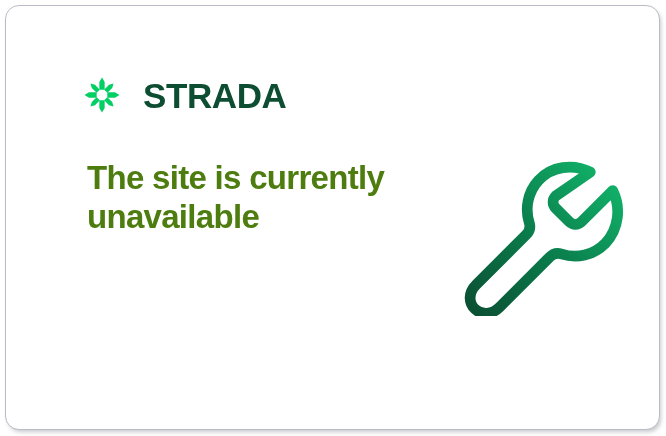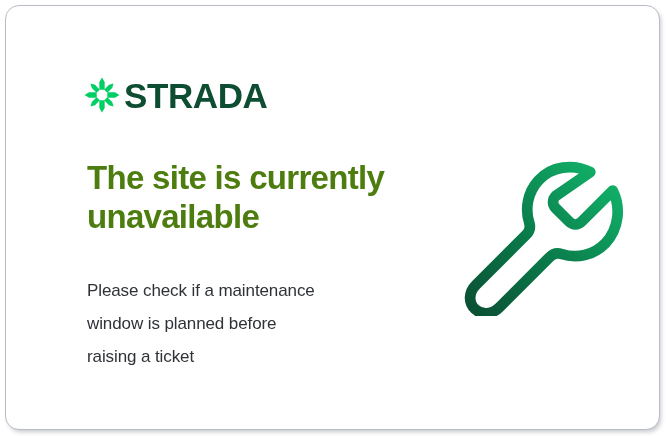--- a/index.html
+++ b/index.html
@@ -35,21 +35,21 @@
     overflow: hidden;
   }
 
   
   .brand {
     position: absolute;
     left: 77px;
     top: 70px;
     display: flex;
     align-items: center;
-    gap: 3px;
+    gap: 22px;
   }
   .brand-mark {
     width: 38px;
     height: 38px;
     display: block;
     flex: none;
   }
   .brand-word {
     font-size: 35px;
     font-weight: 700;
@@ -130,25 +130,20 @@
               <polygon points="93,50 82,44 64,44 64,56 82,56"></polygon>
             </g>
           </g>
         </svg>
       </span>
       <span class="brand-word">STRADA</span>
     </div>
 
     <h1 class="headline">The site is currently unavailable</h1>
 
-    <p class="body-copy">
-      <span class="line">Please check if a maintenance</span>
-      <span class="line">window is planned before</span>
-      <span class="line">raising a ticket</span>
-    </p>
 
     <div class="artwork">
       <span>
         <svg viewBox="0 0 170 166" aria-hidden="true">
           <defs>
             <linearGradient id="wrenchGrad" x1="0" y1="1" x2="1" y2="0">
               <stop offset="0%" stop-color="#0b4f33"></stop>
               <stop offset="45%" stop-color="#0a7a4a"></stop>
               <stop offset="100%" stop-color="#12b76c"></stop>
             </linearGradient>

